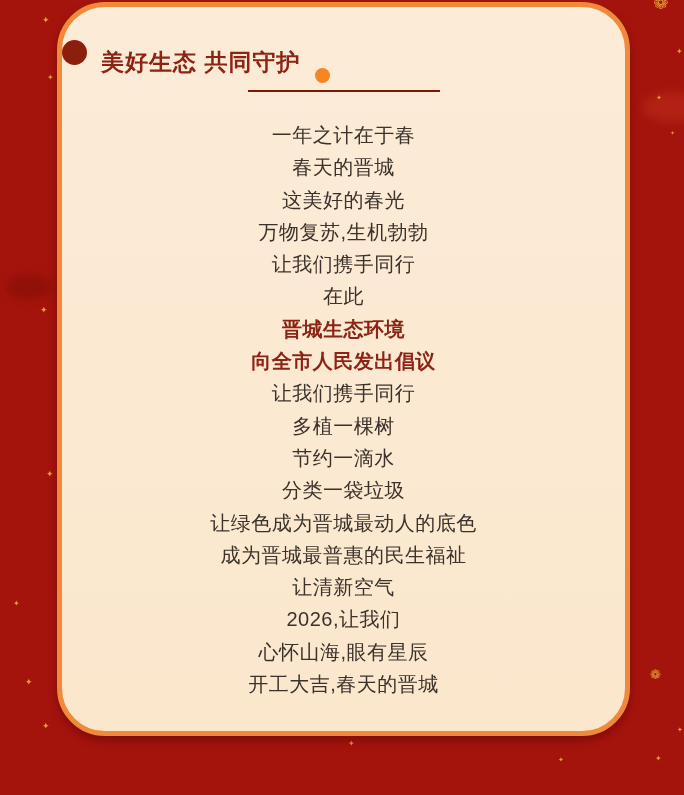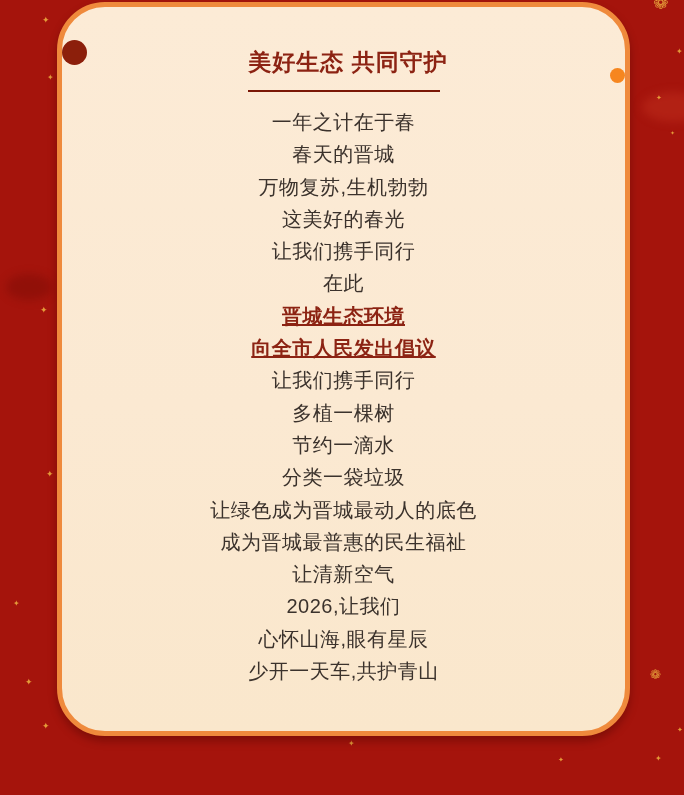--- a/index.html
+++ b/index.html
@@ -21,21 +21,21 @@
   
   .card{
     position:absolute;left:57px;top:2px;
     width:573px;height:734px;box-sizing:border-box;
     border:5px solid var(--card-border,#EF8A3C);
     border-radius:48px;
     background:linear-gradient(180deg,#FCEBD6 0%,#FBE9D2 55%,#FAE7CC 100%);
     box-shadow:0 5px 9px rgba(70,6,2,.4);
   }
   .title-row{
-    display:flex;justify-content:space-between;align-items:center;
+    display:flex;justify-content:flex-start;align-items:center;
     padding-top:40px;height:30px;
   }
   .dot-dark{
     width:25px;height:25px;border-radius:50%;
     background:#8C1F0B;margin-right:14px;
     transform:translateY(-10px);flex:0 0 auto;
   }
   .dot-orange{
     width:15px;height:15px;border-radius:50%;
     background:var(--accent-orange,#F6861F);margin-left:15px;
@@ -43,30 +43,29 @@
   }
   .card-title{
     font-size:23px;font-weight:bold;line-height:30px;
     color:var(--accent-red,#8C2313);
     letter-spacing:1px;white-space:pre;
   }
   .divider{
     width:192px;height:2px;margin:13px auto 0 auto;
     background:#7A1706;
   }
-  .lines{margin-top:14px;text-align:center;}
+  .lines{margin-top:27px;text-align:center;}
   .line{
     margin:0;height:32.3px;line-height:32.3px;
     font-size:20px;letter-spacing:.5px;
     color:var(--body-text,#3B322C);
   }
   .line.em{
     font-weight:bold;
     color:var(--accent-red,#8C2313);
-    text-decoration:underline;
   }
 </style>
 </head>
 <body style="--bg: #A5140C; --card-border: #EF8A3C; --accent-red: #8C2313; --accent-orange: #F6861F; --body-text: #3B322C; --gold: #E8A33C;">
 
 <div class="cloud cloud-light" style="left:642px;top:92px;width:62px;height:30px;"></div>
 <div class="cloud cloud-dark" style="left:6px;top:274px;width:46px;height:26px;"></div>
 
 <span class="speck" style="left:42px;top:16px;font-size:9px;">✦</span>
 <span class="speck" style="left:47px;top:74px;font-size:8px;">✦</span>
@@ -91,31 +90,31 @@
     <span class="dot-dark"></span>
     <span class="card-title">美好生态 共同守护</span>
     <span class="dot-orange"></span>
   </div>
 
   <div class="divider"></div>
 
   <div class="lines">
     <p class="line">一年之计在于春</p>
     <p class="line">春天的晋城</p>
+    <p class="line">这美好的春光</p>
     <p class="line">万物复苏,生机勃勃</p>
-    <p class="line">这美好的春光</p>
     <p class="line">让我们携手同行</p>
     <p class="line">在此</p>
     <p class="line em">晋城生态环境</p>
     <p class="line em">向全市人民发出倡议</p>
     <p class="line">让我们携手同行</p>
     <p class="line">多植一棵树</p>
     <p class="line">节约一滴水</p>
     <p class="line">分类一袋垃圾</p>
     <p class="line">让绿色成为晋城最动人的底色</p>
     <p class="line">成为晋城最普惠的民生福祉</p>
     <p class="line">让清新空气</p>
     <p class="line">2026,让我们</p>
     <p class="line">心怀山海,眼有星辰</p>
-    <p class="line">少开一天车,共护青山</p>
+    <p class="line">开工大吉,春天的晋城</p>
   </div>
 
 </div>
 
 </body></html>

